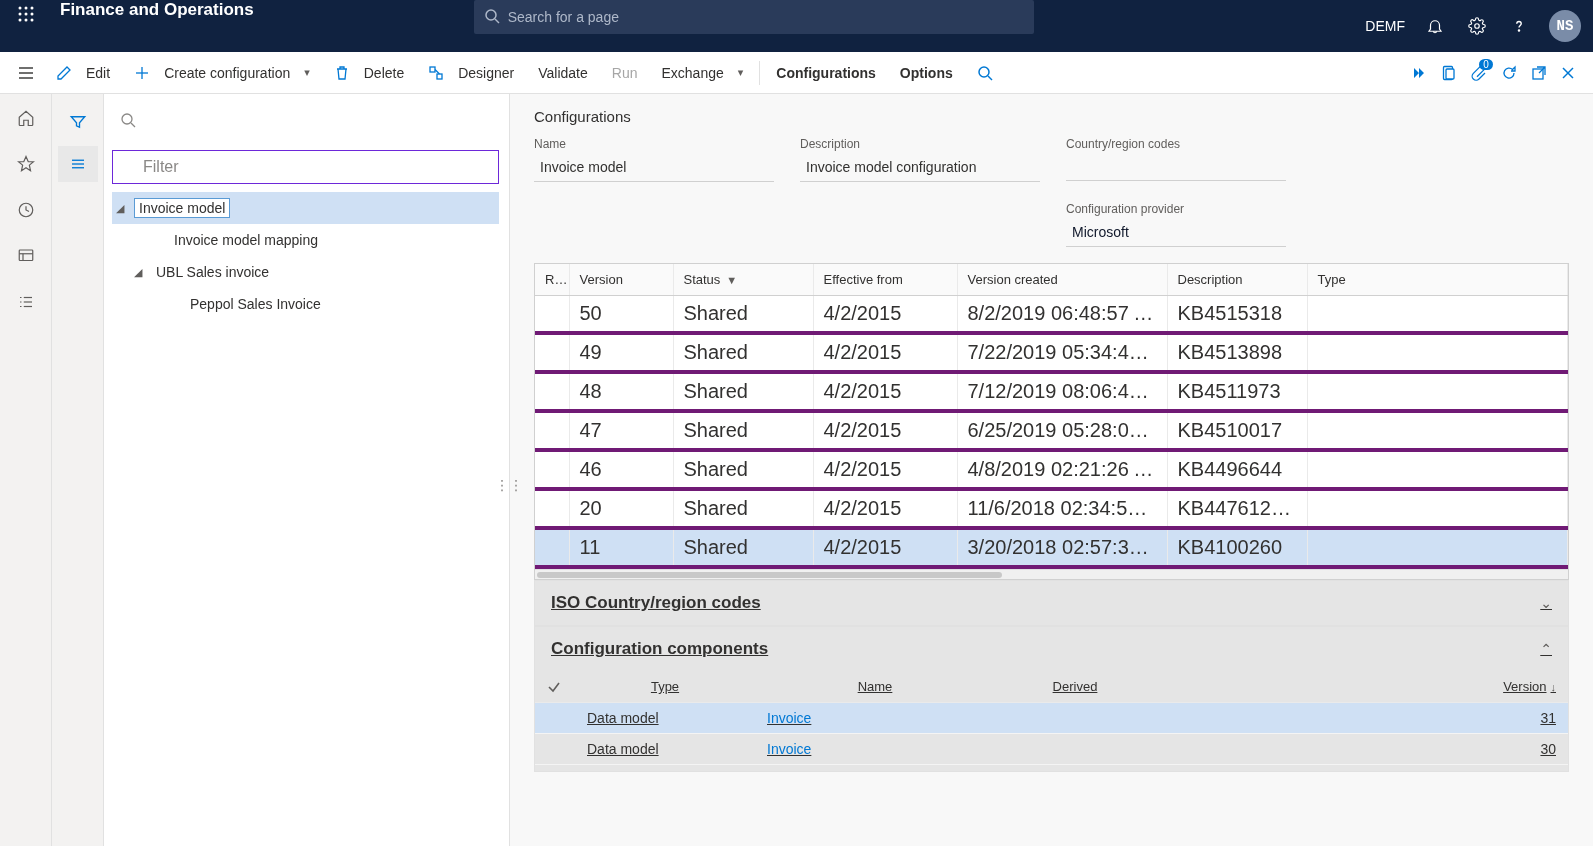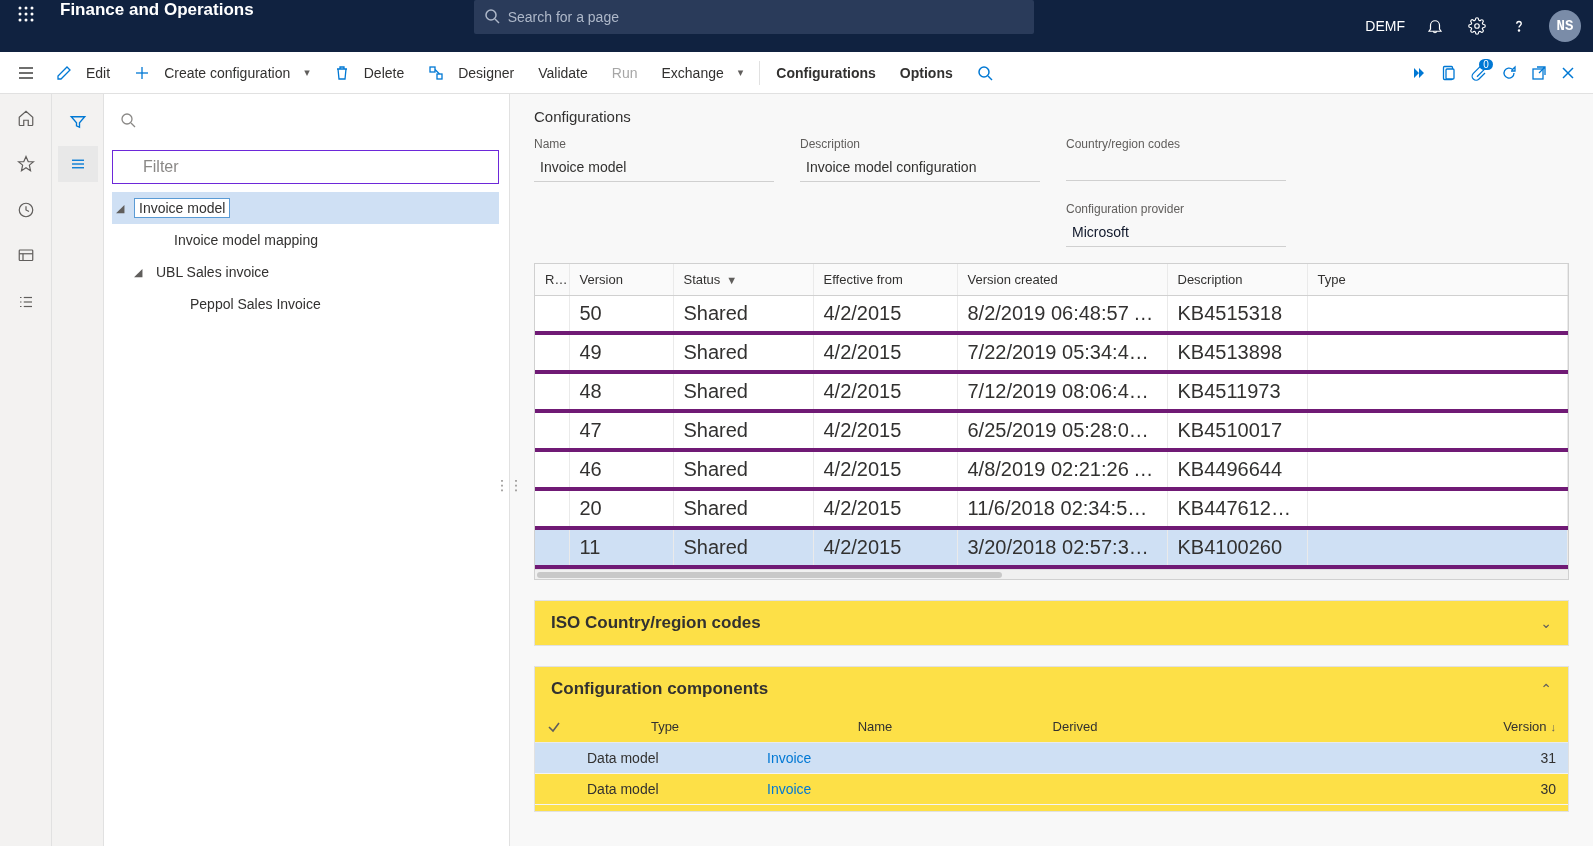--- a/index.html
+++ b/index.html
@@ -67,21 +67,21 @@
 .grid { margin-top:16px; border:1px solid #d0d0d0; background:#fff;}
 .grid table { width:100%; border-collapse:collapse; table-layout:fixed;}
 .grid th { text-align:left; font-weight:400; font-size:13px; padding:8px 10px; border-bottom:1px solid #d0d0d0; border-right:1px solid #eaeaea; color:#323130; background:#fafafa; position:relative; white-space:nowrap; overflow:hidden; text-overflow:ellipsis;}
 .grid td { padding:6px 10px; border-bottom:4px solid #701a75; border-right:1px solid #eaeaea; font-size:20px; white-space:nowrap; overflow:hidden; text-overflow:ellipsis;}
 .grid tr.selected td { background:#cfe0f4; }
 .grid .th-filter { font-size:11px; color:#605e5c; margin-left:6px;}
 .grid-scroll { height:10px; background:#f0f0f0; border-top:1px solid #e1e1e1; position:relative;}
 .grid-scroll .thumb { position:absolute; left:2px; top:2px; height:6px; width:45%; background:#c8c8c8; border-radius:3px;}
 
 
-.section { margin-top:20px; border:1px solid #e1e1e1; background:#fde047;}
+.section { border:1px solid #e1e1e1; background:#e5e5e5;text-decoration:underline;}
 .section-header { display:flex; align-items:center; justify-content:space-between; padding:12px 16px; cursor:pointer;}
 .section-header .stitle { font-size:17px; font-weight:600; }
 .section-header .chev { color:#605e5c; }
 .section-body { padding:0 0 6px 0;}
 
 .cgrid table { width:100%; border-collapse:collapse;}
 .cgrid th { text-align:center; font-weight:400; font-size:13px; padding:8px 12px; color:#323130; border-bottom:1px solid #eaeaea;}
 .cgrid td { padding:7px 12px; font-size:14px; border-bottom:1px solid #f4f4f4;}
 .cgrid tr.selected td { background:#cfe0f4;}
 .cgrid .link { color:#0078d4; cursor:pointer;}

